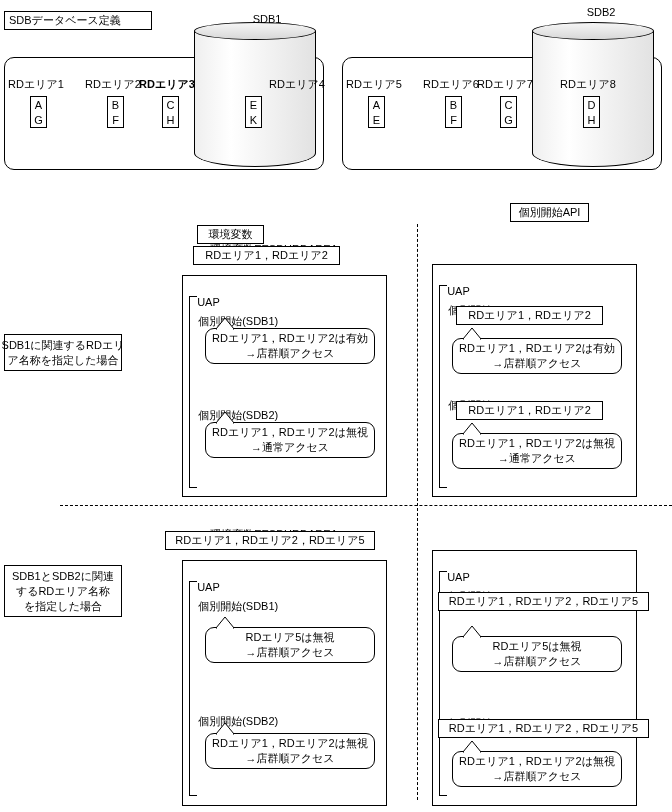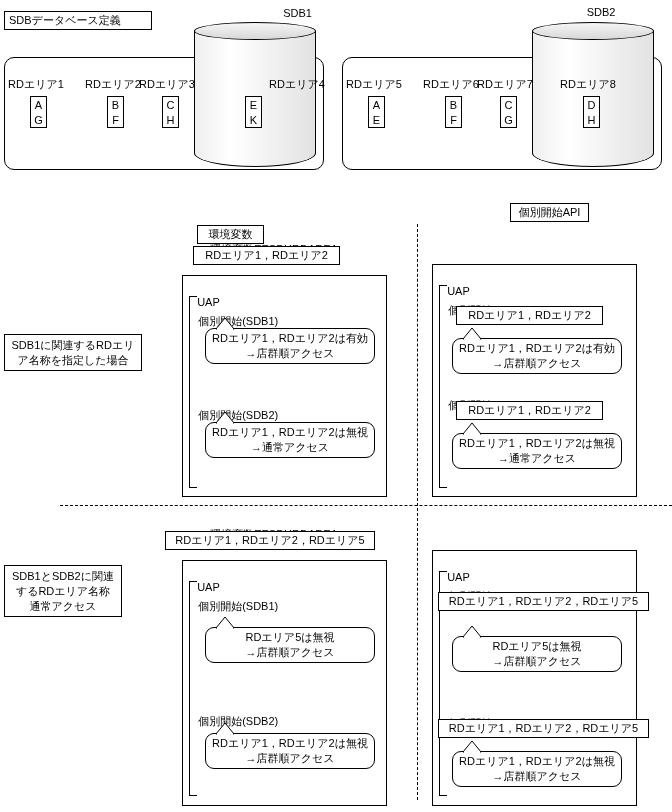--- a/index.html
+++ b/index.html
@@ -114,21 +114,21 @@
   }
   .txt{position:absolute;white-space:pre;font-size:11px;line-height:14px;}
 </style>
 </head>
 <body>
 
 <div class="label-box abs" style="left:4px;top:11px;width:148px;height:19px;justify-content:flex-start;">
   <span>SDBデータベース定義</span>
 </div>
 
-<div class="cyltitle" style="left:222px;top:7px;width:90px;text-align:right;">
+<div class="cyltitle" style="left:222px;top:13px;width:90px;">
   <span>SDB1</span>
 </div>
 <div class="rdgroup abs" style="left:4px;top:57px;width:320px;height:113px;"></div>
 
 <div class="cyl" style="left:194px;top:22px;width:122px;height:155px;">
   <div class="body" style="height:136px;"></div>
   <div class="cap"></div>
 </div>
 
 <div class="rdlabel" style="left:8px;top:69px;">
@@ -140,21 +140,21 @@
 </div>
 
 <div class="rdlabel" style="left:85px;top:69px;">
   <span>RDエリア2</span>
 </div>
 <div class="letterbox" style="left:107px;top:96px;height:32px;">
   <div>B</div>
   <div>F</div>
 </div>
 
-<div class="rdlabel" style="left:139px;top:69px;">
+<div class="rdlabel" style="left:139px;top:69px;font-weight:bold;">
   <span>RDエリア3</span>
 </div>
 <div class="letterbox" style="left:162px;top:96px;height:32px;">
   <div>C</div>
   <div>H</div>
 </div>
 
 <div class="rdlabel" style="left:222px;top:69px;padding-left:47px;">
   <span>RDエリア4</span>
 </div>
@@ -215,21 +215,21 @@
 
 <div class="dashh" style="left:60px;top:505px;width:612px;"></div>
 
 <div class="txt" style="left:204px;top:228px;">
   <span>環境変数EESDHRDAREA</span>
 </div>
 <div class="label-box abs" style="left:193px;top:246px;width:147px;height:19px;">
   <span>RDエリア1，RDエリア2</span>
 </div>
 
-<div class="label-box abs" style="left:4px;top:334px;width:138px;height:37px;">
+<div class="label-box abs" style="left:4px;top:334px;width:118px;height:37px;">
   <span class="plain">SDB1に関連するRDエリ
 ア名称を指定した場合</span>
 </div>
 
 <div class="uapframe" style="left:182px;top:275px;width:205px;height:222px;"></div>
 <div class="txt" style="left:191px;top:281px;">
   <span>UAP</span>
 </div>
 <div class="uapbracket" style="left:189px;top:296px;width:8px;height:192px;"></div>
 <div class="txt" style="left:192px;top:300px;">
@@ -294,21 +294,21 @@
 <div class="txt" style="left:204px;top:513px;">
   <span>環境変数EESDHRDAREA</span>
 </div>
 <div class="label-box abs" style="left:165px;top:531px;width:210px;height:19px;">
   <span>RDエリア1，RDエリア2，RDエリア5</span>
 </div>
 
 <div class="label-box abs" style="left:4px;top:565px;width:118px;height:52px;">
   <span class="plain">SDB1とSDB2に関連
 するRDエリア名称
-通常アクセス</span>
+を指定した場合</span>
 </div>
 
 <div class="uapframe" style="left:182px;top:560px;width:205px;height:246px;"></div>
 <div class="txt" style="left:191px;top:566px;">
   <span>UAP</span>
 </div>
 <div class="uapbracket" style="left:189px;top:581px;width:8px;height:215px;"></div>
 <div class="txt" style="left:192px;top:585px;">
   <span>個別開始(SDB1)</span>
 </div>

